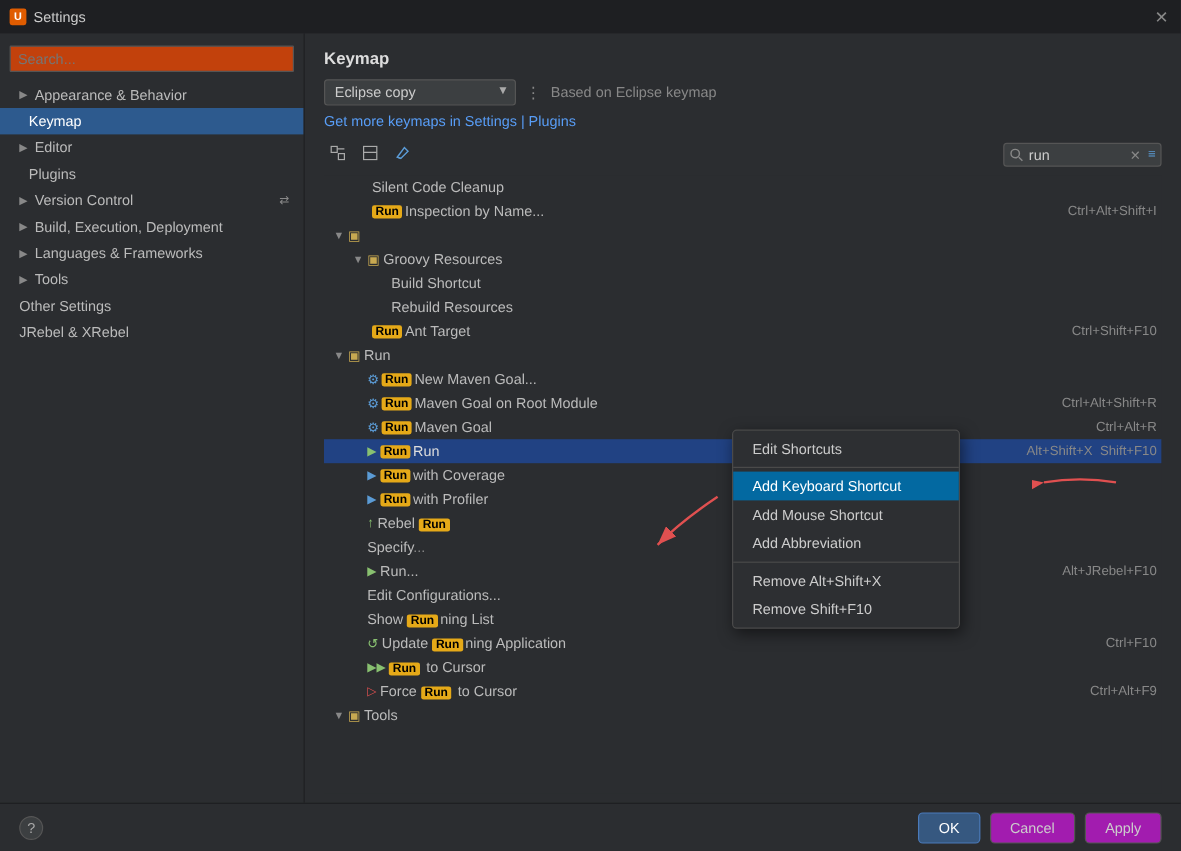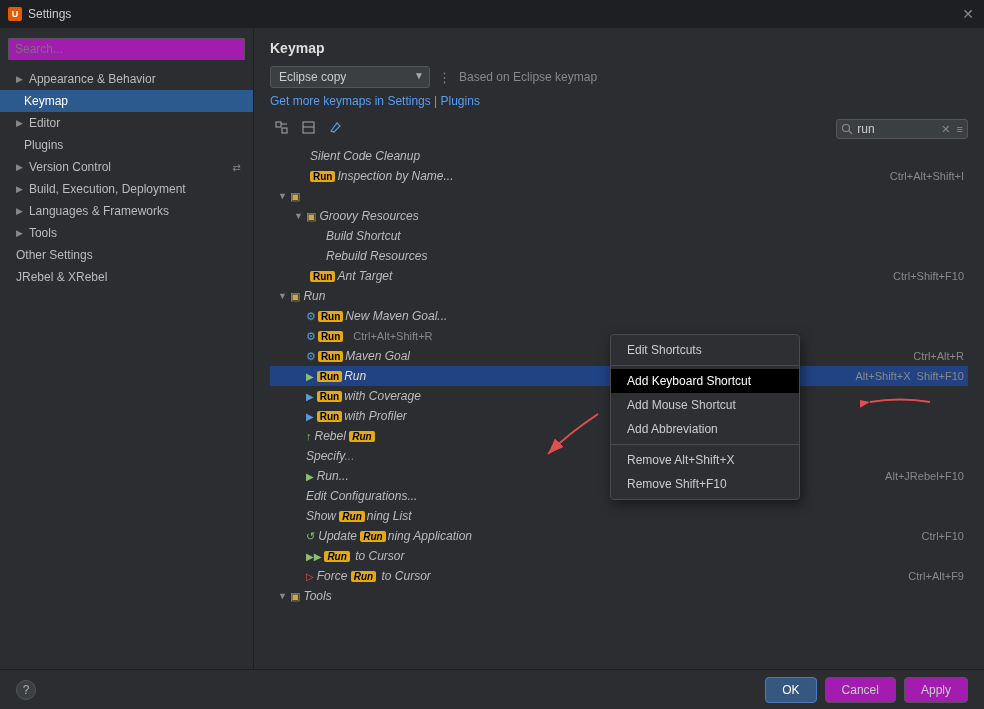--- a/index.html
+++ b/index.html
@@ -43,21 +43,21 @@
     }
     .sidebar {
       width: 254px;
       background: #2b2d30;
       border-right: 1px solid #1e1f22;
       padding: 6px 0;
       overflow-y: auto;
     }
     .sidebar-search {
       margin: 4px 8px 8px 8px;
-      background: #a21caf;
+      background: #c2410c;
       border: 1px solid #555;
       border-radius: 1px;
       padding: 3px 6px;
       color: #ccc;
       width: calc(100% - 16px);
       font-size: 12px;
     }
     .sidebar-item {
       padding: 4px 12px 4px 16px;
       cursor: pointer;
@@ -174,21 +174,21 @@
       font-size: 9px;
       color: #888;
       width: 12px;
       display: inline-block;
     }
     .tree-row .folder-icon {
       color: #c8a951;
       margin-right: 3px;
       font-size: 11px;
     }
-    .tree-row .label { color: #bbb; flex: 1; font-style: italic; }
+    .tree-row .label { color: #bbb; flex: 1; }
     .tree-row .shortcut {
       color: #888;
       font-size: 11px;
       margin-left: 8px;
     }
     .run-badge {
       background: #e5a918;
       color: #000;
       font-size: 10px;
       font-weight: bold;
@@ -205,21 +205,21 @@
       z-index: 100;
       min-width: 190px;
       padding: 3px 0;
     }
     .ctx-item {
       padding: 5px 16px;
       cursor: pointer;
       color: #ccc;
       font-size: 12px;
     }
-    .ctx-item.highlighted { background: #000000; color: #fff; }
+    .ctx-item.highlighted { background: #0369a1; color: #fff; }
     .ctx-separator {
       height: 1px;
       background: #4a4a4a;
       margin: 3px 0;
     }
     .bottom-bar {
       height: 40px;
       background: #2b2d30;
       border-top: 1px solid #1e1f22;
       display: flex;
@@ -419,20 +419,21 @@
 
       <div class="tree-row" style="padding-left:36px;">
         <span class="gear-icon">⚙</span>
         <span class="run-badge">Run</span>
         <span class="label">New Maven Goal...</span>
       </div>
 
       <div class="tree-row" style="padding-left:36px;">
         <span class="gear-icon">⚙</span>
         <span class="run-badge">Run</span>
+        <span class="label">Maven Goal on Root Module</span>
         <span class="shortcut">Ctrl+Alt+Shift+R</span>
       </div>
 
       <div class="tree-row" style="padding-left:36px;">
         <span class="gear-icon">⚙</span>
         <span class="run-badge">Run</span>
         <span class="label">Maven Goal</span>
         <span class="shortcut">Ctrl+Alt+R</span>
       </div>
 
@@ -494,21 +495,21 @@
         <span class="label">Force <span class="run-badge" style="display:inline;">Run</span> to Cursor</span>
         <span class="shortcut">Ctrl+Alt+F9</span>
       </div>
 
       <div class="tree-row" style="padding-left:8px;">
         <span class="arrow-icon">▼</span>
         <span class="folder-icon">▣</span>
         <span class="label">Tools</span>
       </div>
 
-      <div class="context-menu" style="left:340px; top:188px;">
+      <div class="context-menu" style="left:340px; top:212px;">
         <div class="ctx-item">Edit Shortcuts</div>
         <div class="ctx-separator"></div>
         <div class="ctx-item highlighted">Add Keyboard Shortcut</div>
         <div class="ctx-item">Add Mouse Shortcut</div>
         <div class="ctx-item">Add Abbreviation</div>
         <div class="ctx-separator"></div>
         <div class="ctx-item">Remove Alt+Shift+X</div>
         <div class="ctx-item">Remove Shift+F10</div>
       </div>
 

